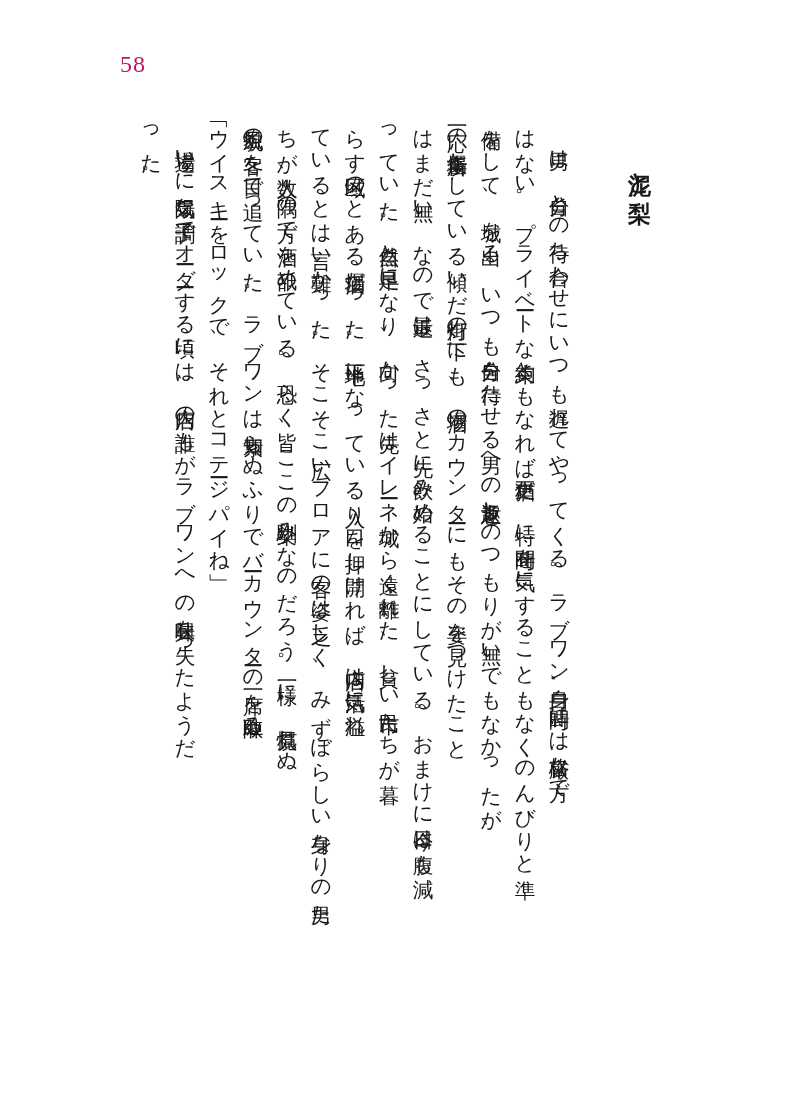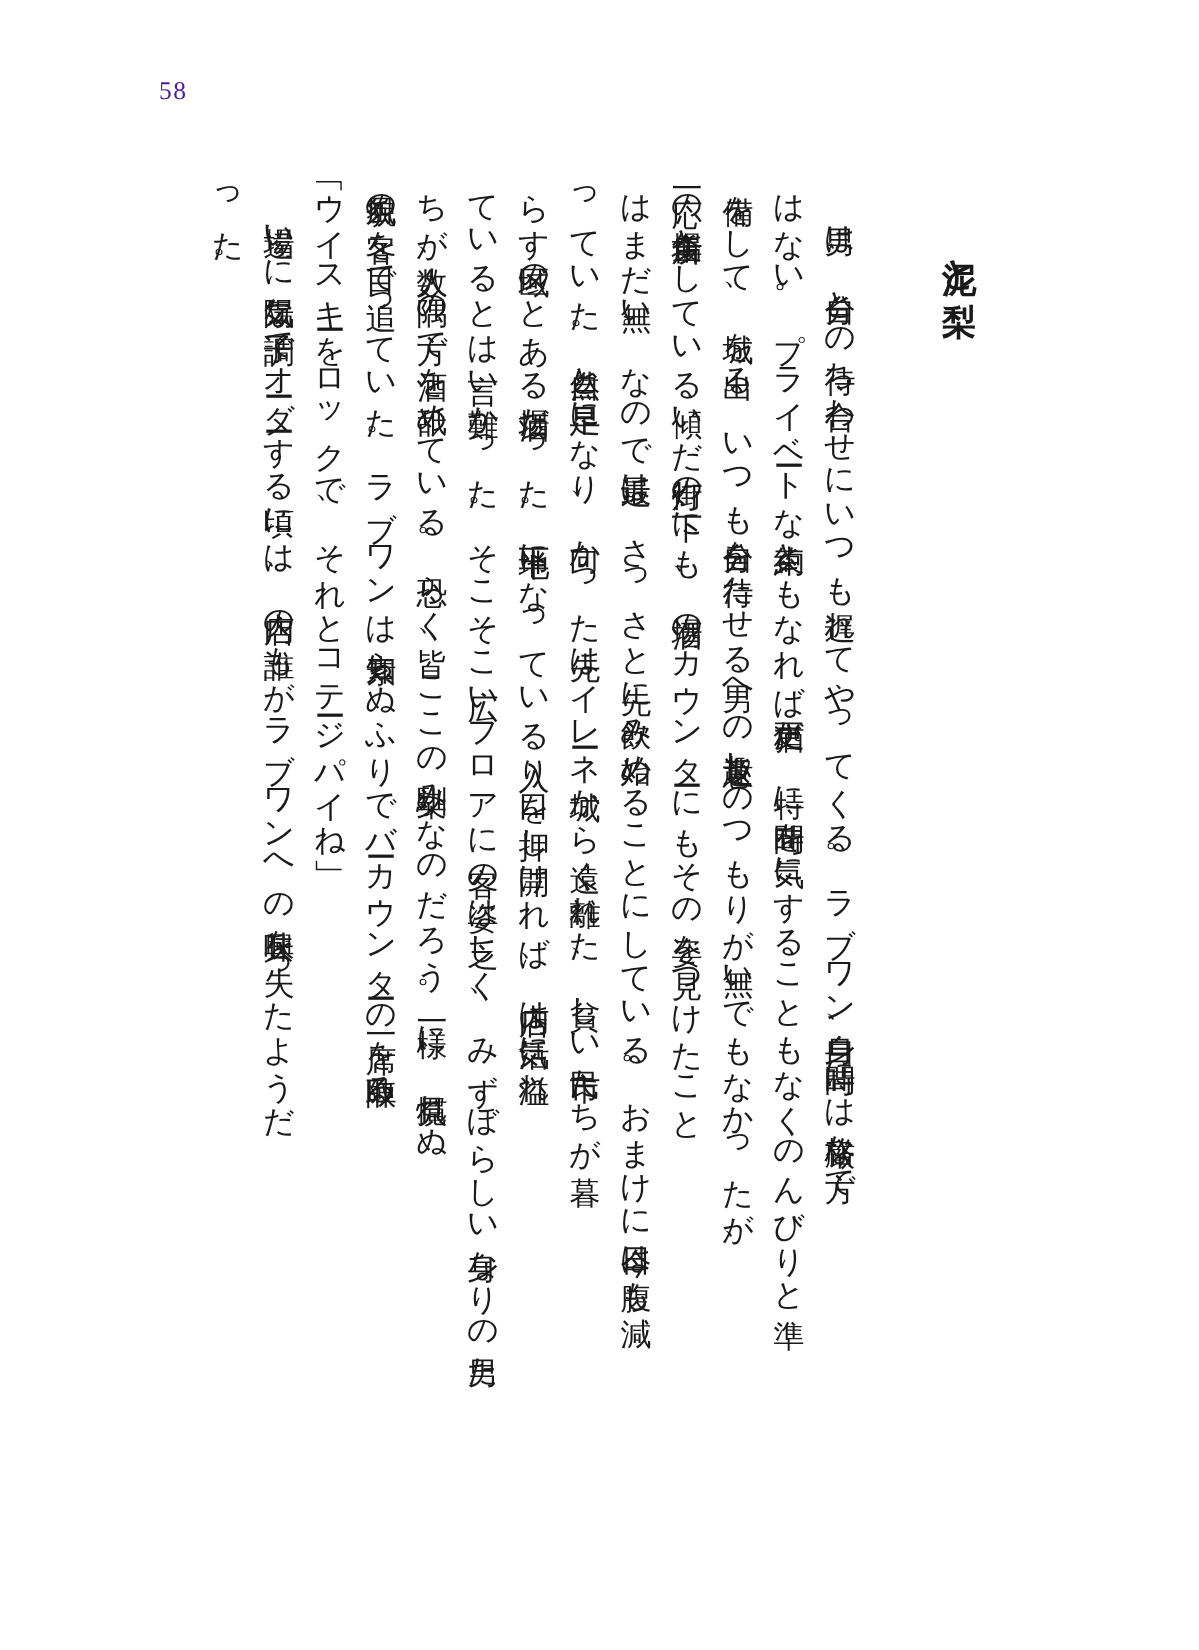--- a/index.html
+++ b/index.html
@@ -12,25 +12,25 @@
     width: 799px;
     height: 1100px;
     background: #ffffff;
     overflow: hidden;
     color: #1a1a1a;
     font-family: "Liberation Serif", "DejaVu Serif", serif;
   }
   .page-number {
     position: absolute;
     top: 52px;
-    left: 106px;
-    font-size: 17px;
+    left: 120px;
+    font-size: 24px;
     line-height: 1;
     letter-spacing: 1px;
-    color: #4c1d95;
+    color: #be185d;
   }
   .vertical-text {
     position: absolute;
     top: 115px;
     right: 142px;
     height: 885px;
     writing-mode: vertical-rl;
     text-orientation: mixed;
   }
   .chapter-title {

